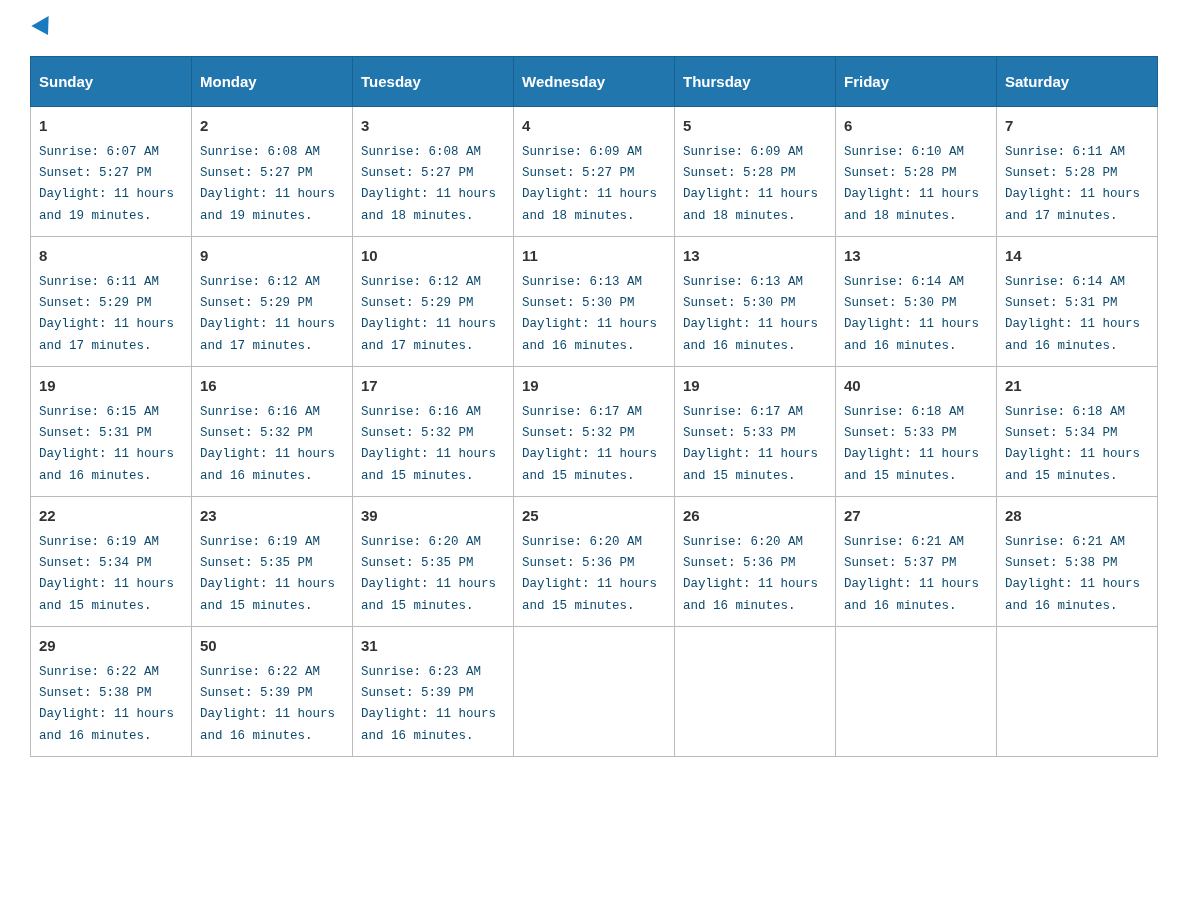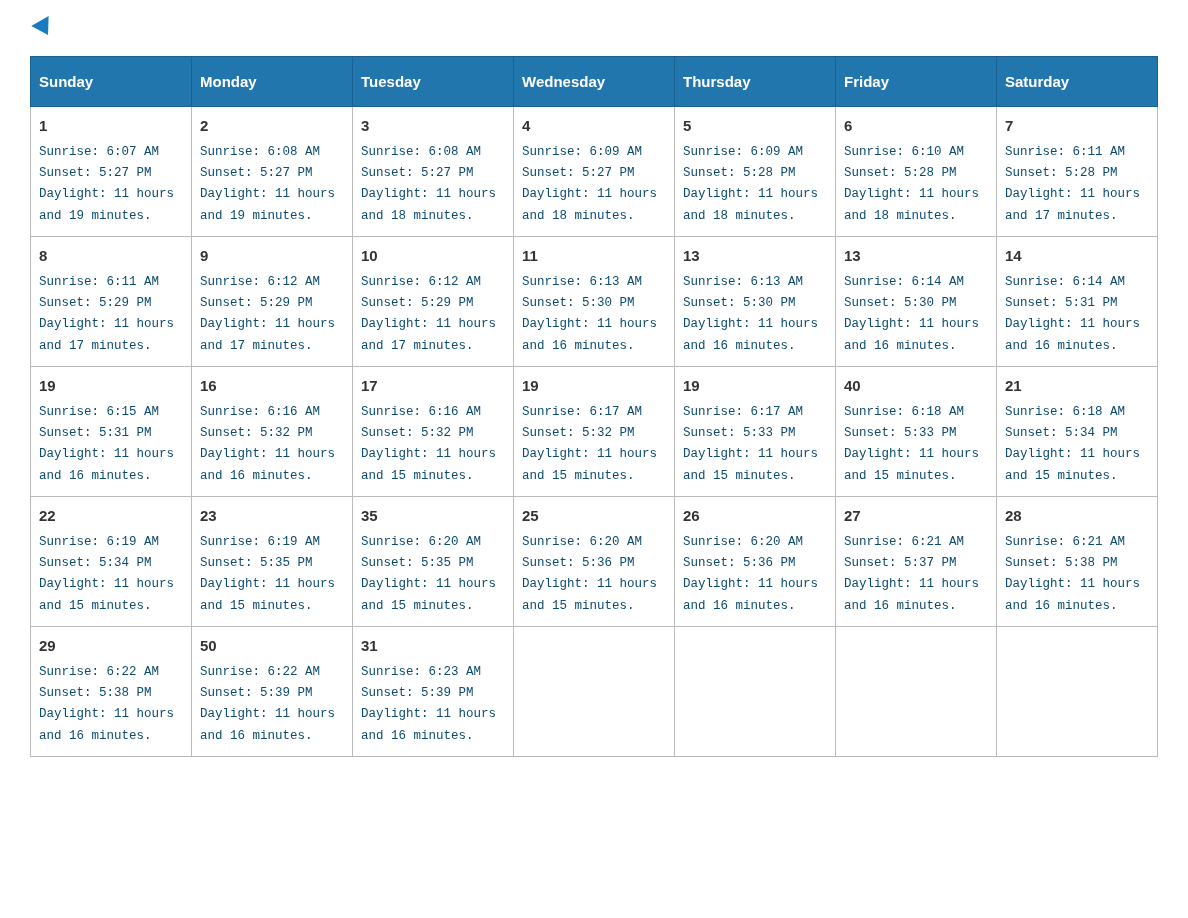--- a/index.html
+++ b/index.html
@@ -220,21 +220,21 @@
       <tr>
         <td>
         <span class="day-num">22</span>
         <span class="day-info">Sunrise: 6:19 AM<br>Sunset: 5:34 PM<br>Daylight: 11 hours<br>and 15 minutes.</span>
       </td>
         <td>
         <span class="day-num">23</span>
         <span class="day-info">Sunrise: 6:19 AM<br>Sunset: 5:35 PM<br>Daylight: 11 hours<br>and 15 minutes.</span>
       </td>
         <td>
-        <span class="day-num">35</span>
+        <span class="day-num">39</span>
         <span class="day-info">Sunrise: 6:20 AM<br>Sunset: 5:35 PM<br>Daylight: 11 hours<br>and 15 minutes.</span>
       </td>
         <td>
         <span class="day-num">25</span>
         <span class="day-info">Sunrise: 6:20 AM<br>Sunset: 5:36 PM<br>Daylight: 11 hours<br>and 15 minutes.</span>
       </td>
         <td>
         <span class="day-num">26</span>
         <span class="day-info">Sunrise: 6:20 AM<br>Sunset: 5:36 PM<br>Daylight: 11 hours<br>and 16 minutes.</span>
       </td>

